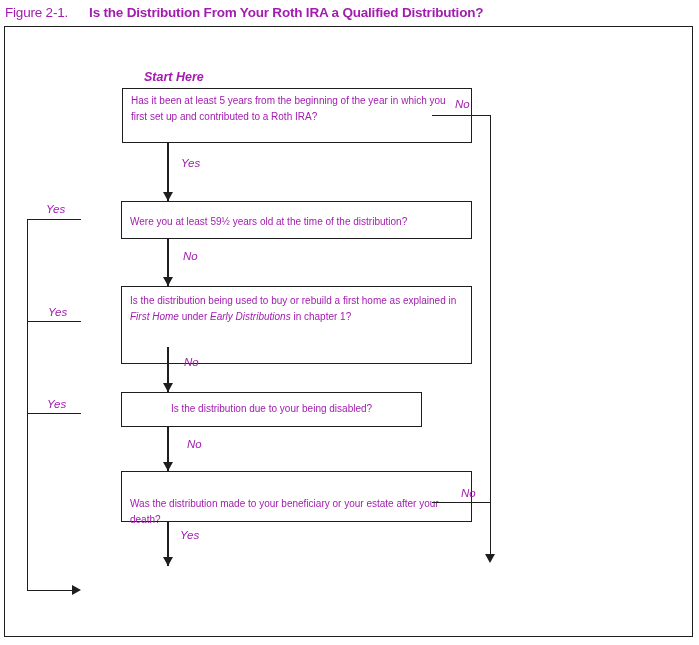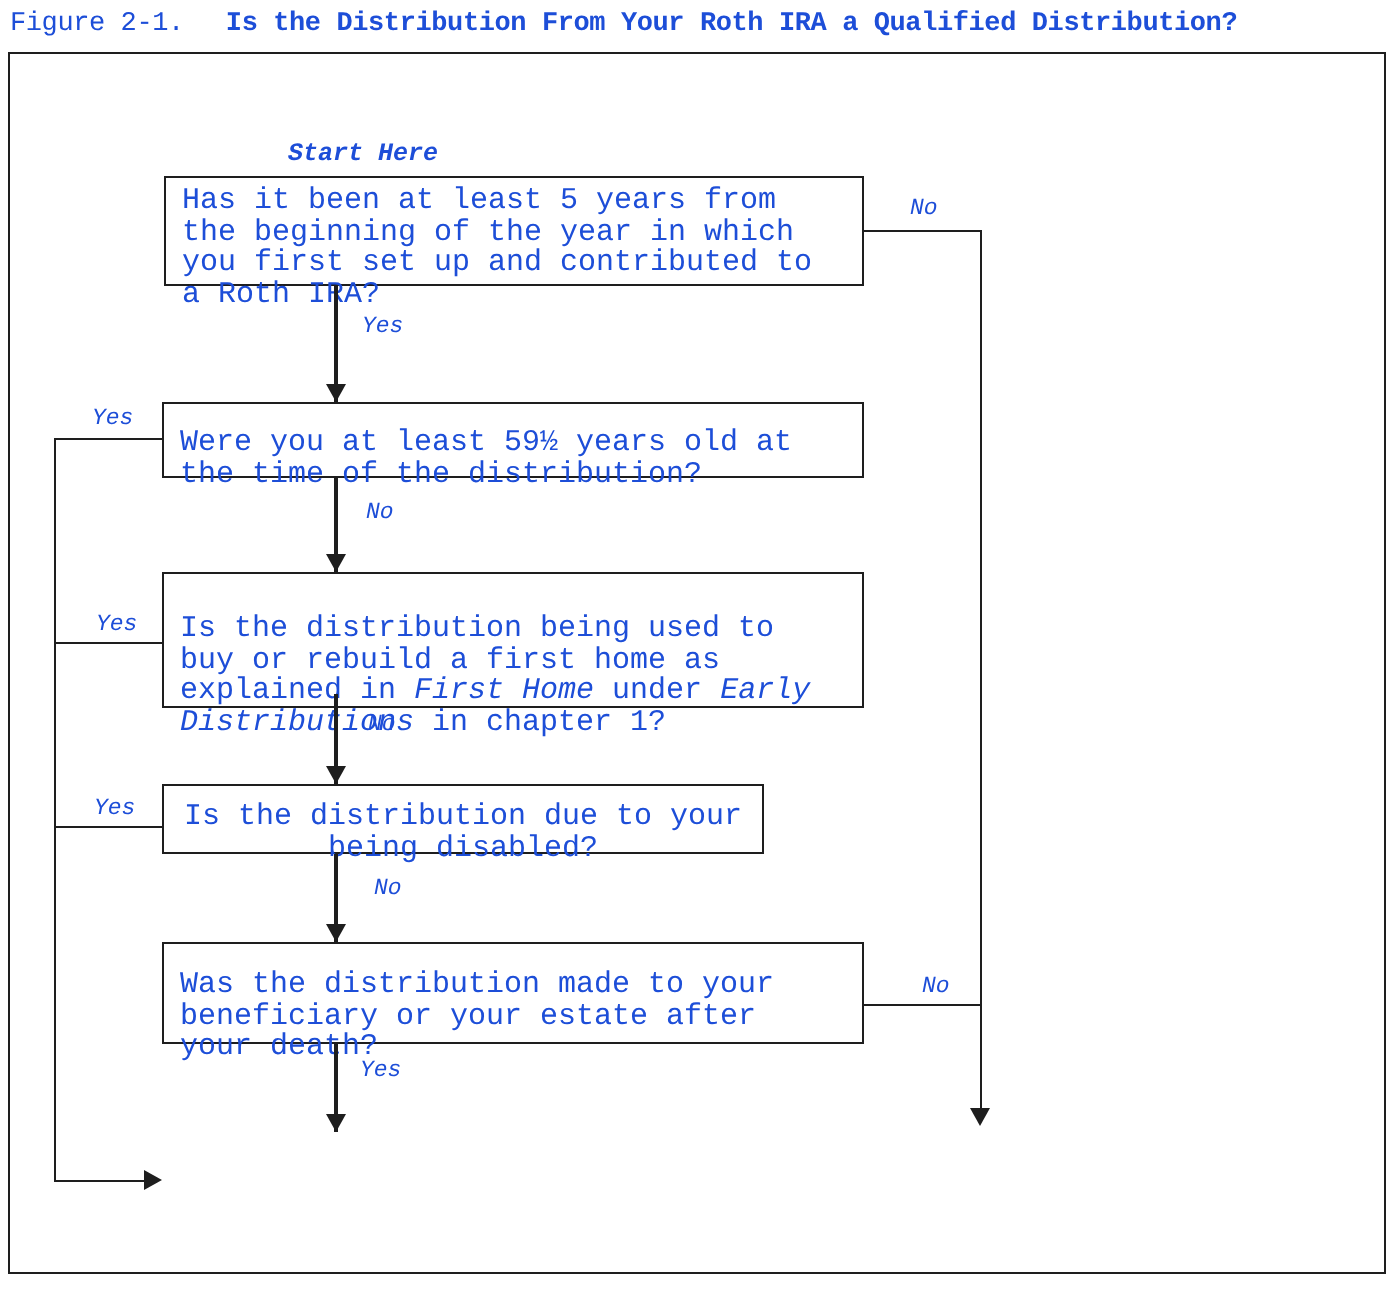--- a/index.html
+++ b/index.html
@@ -1,38 +1,38 @@
 <!DOCTYPE html>
 <html><head>
 <meta charset="utf-8">
 <style>
   html,body{margin:0;padding:0;background:#ffffff;}
   .canvas{
     position:relative;width:699px;height:645px;background:#ffffff;
-    font-family:Liberation Mono, monospace;color:#1d4ed8;overflow:hidden;
+    font-family:Liberation Sans, sans-serif;color:#a21caf;overflow:hidden;
   }
   
   .title{position:absolute;left:5px;top:5px;font-size:13.5px;letter-spacing:-0.2px;white-space:nowrap;}
   .title .fig{font-weight:400;}
   .title .main{font-weight:700;margin-left:21px;}
   
   .frame{position:absolute;left:4px;top:26px;width:689px;height:611px;border:1.3px solid #1e1e1e;box-sizing:border-box;}
   
   .start{position:absolute;left:144px;top:54px;font-size:12.5px;font-weight:700;font-style:italic;margin-top:16px;}
   
   .node{
     position:absolute;border:1.3px solid #1e1e1e;box-sizing:border-box;background:#ffffff;
-    font-size:15px;line-height:15.6px;padding:3px 8px;
+    font-size:10px;line-height:15.6px;padding:3px 8px;margin-left:40px;
   }
   .it{font-style:italic;}
   #q1{left:82px;top:88px;width:350px;height:55px;padding-top:4px;}
   #q2{left:81px;top:201px;width:351px;height:38px;padding-top:12px;}
-  #q3{left:81px;top:286px;width:351px;height:68px;padding-top:20px;}
+  #q3{left:81px;top:286px;width:351px;height:78px;padding-top:6px;}
   #q4{left:81px;top:392px;width:301px;height:35px;padding-top:8px;text-align:center;}
-  #q5{left:81px;top:471px;width:351px;height:51px;padding-top:13px;}
+  #q5{left:81px;top:471px;width:351px;height:51px;padding-top:24px;}
   #qual{left:81px;top:566px;width:352px;height:50px;padding-top:8px;}
   #nq{left:443px;top:563px;width:244px;height:68px;padding-top:3px;}
   
   .h,.v{position:absolute;background:#1e1e1e;}
   .h{height:1.4px;}
   .v{width:1.4px;}
   
   .arr-d{position:absolute;width:0;height:0;border-left:5.5px solid transparent;border-right:5.5px solid transparent;border-top:9px solid #1e1e1e;}
   .arr-r{position:absolute;width:0;height:0;border-top:5.5px solid transparent;border-bottom:5.5px solid transparent;border-left:9px solid #1e1e1e;}
   

